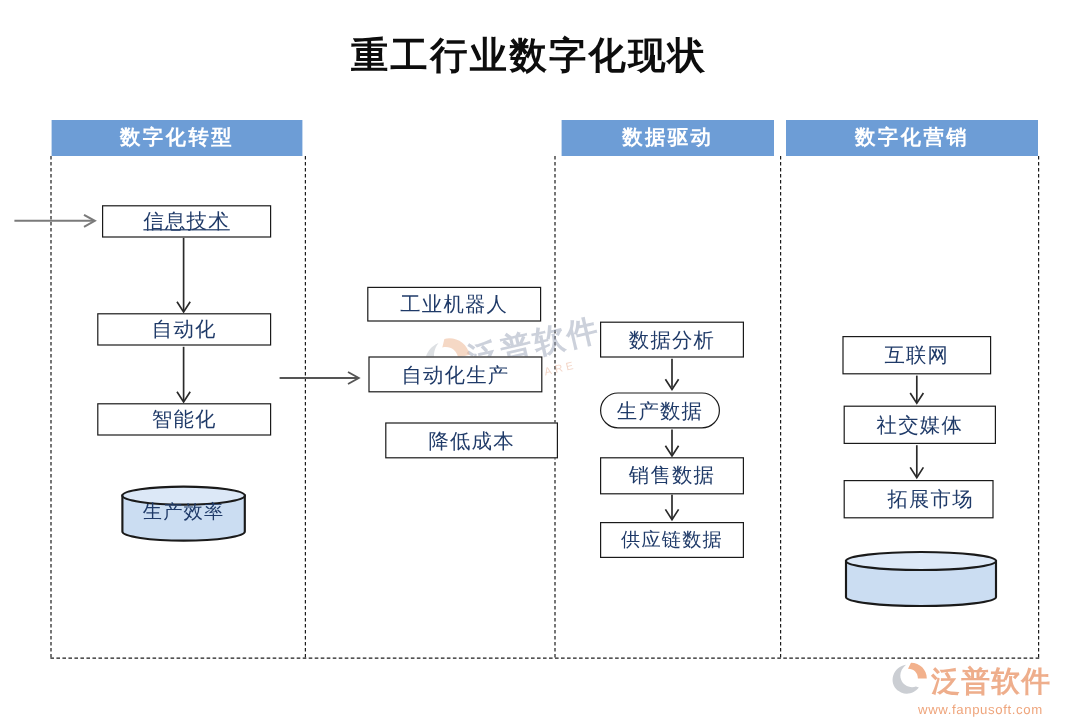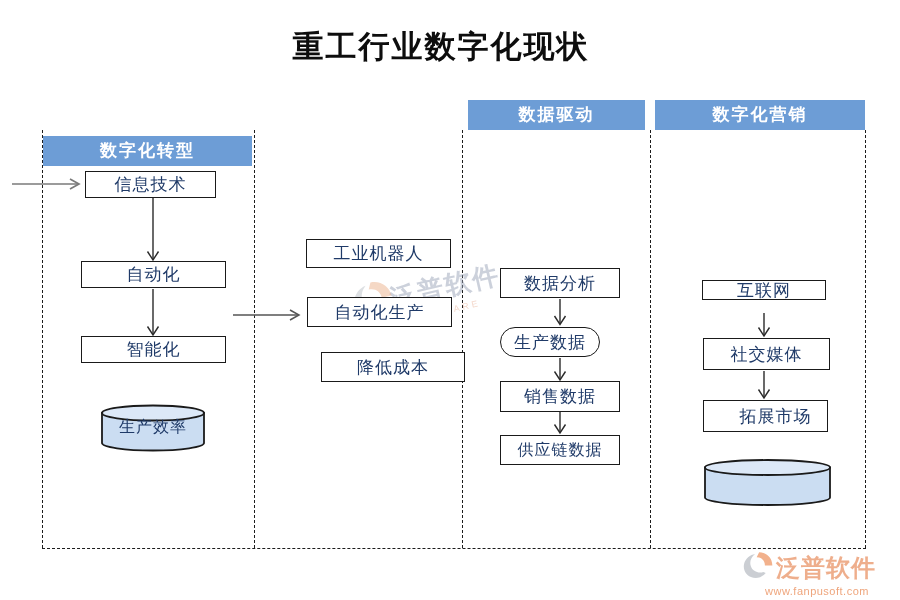--- a/index.html
+++ b/index.html
@@ -32,21 +32,21 @@
   .footer-url{font-family:"Liberation Sans","DejaVu Sans",sans-serif;font-size:11px;
         color:#EC9565;text-align:center;margin-top:-1px;letter-spacing:.5px;}
 </style>
 </head>
 <body>
 
 <div class="canvas">
 
   <h1 class="title">重工行业数字化现状</h1>
 
-  <div class="lane-header" style="left:43px;width:209px;margin-top:36px;">数字化转型</div>
+  <div class="lane-header" style="left:43px;width:209px;">数字化转型</div>
   <div class="lane-header" style="left:468px;width:177px;">数据驱动</div>
   <div class="lane-header" style="left:655px;width:210px;">数字化营销</div>
 
   <div class="vline" style="left:42px;"></div>
   <div class="vline" style="left:254px;"></div>
   <div class="vline" style="left:462px;"></div>
   <div class="vline" style="left:650px;"></div>
   <div class="vline" style="left:865px;"></div>
   <div class="hline" style="left:42px;width:824px;"></div>
 
@@ -92,41 +92,41 @@
     </g>
 
     <g stroke="#2a2a2a" stroke-width="1.4" fill="none">
       <line x1="764" y1="313" x2="764" y2="335"></line>
         <polyline points="758.5,327.5 764,336 769.5,327.5"></polyline>
       <line x1="764" y1="371" x2="764" y2="397"></line>
         <polyline points="758.5,389.5 764,398 769.5,389.5"></polyline>
     </g>
   </svg>
 
-  <div class="fbox" style="left:85px;top:171px;width:131px;height:27px;">信息技术</div>
+  <div class="fbox" style="left:85px;top:171px;width:141px;height:27px;text-decoration:underline;">信息技术</div>
   <div class="fbox" style="left:81px;top:261px;width:145px;height:27px;">自动化</div>
   <div class="fbox" style="left:81px;top:336px;width:145px;height:27px;">智能化</div>
   <div class="cyl" style="left:100px;top:404px;width:106px;height:48px;">
     <svg width="106" height="48" viewBox="0 0 106 48">
       <path d="M2 9 L2 39 A51 7.5 0 0 0 104 39 L104 9 Z" fill="#CBDDF2" stroke="#1a1a1a" stroke-width="1.8"></path>
       <ellipse cx="53" cy="9" rx="51" ry="7.5" fill="#DCE8F7" stroke="#1a1a1a" stroke-width="1.8"></ellipse>
     </svg>
     <div class="cyl-label">生产效率</div>
   </div>
 
   <div class="fbox" style="left:306px;top:239px;width:145px;height:29px;">工业机器人</div>
   <div class="fbox" style="left:307px;top:297px;width:145px;height:30px;">自动化生产</div>
   <div class="fbox" style="left:321px;top:352px;width:144px;height:30px;">降低成本</div>
 
   <div class="fbox" style="left:500px;top:268px;width:120px;height:30px;">数据分析</div>
   <div class="fbox" style="left:500px;top:327px;width:100px;height:30px;border-radius:15px;">生产数据</div>
   <div class="fbox" style="left:500px;top:381px;width:120px;height:31px;">销售数据</div>
   <div class="fbox" style="left:500px;top:435px;width:120px;height:30px;font-size:16px;">供应链数据</div>
 
-  <div class="fbox" style="left:702px;top:280px;width:124px;height:20px;">互联网</div>
+  <div class="fbox" style="left:702px;top:280px;width:124px;height:32px;">互联网</div>
   <div class="fbox" style="left:703px;top:338px;width:127px;height:32px;">社交媒体</div>
   <div class="fbox" style="left:703px;top:400px;width:125px;height:32px;padding-left:20px;">拓展市场</div>
   <div class="cyl" style="left:703px;top:458px;width:129px;height:49px;">
     <svg width="129" height="49" viewBox="0 0 129 49">
       <path d="M2 9.5 L2 39.5 A62.5 7.5 0 0 0 127 39.5 L127 9.5 Z" fill="#CBDDF2" stroke="#1a1a1a" stroke-width="1.8"></path>
       <ellipse cx="64.5" cy="9.5" rx="62.5" ry="7.5" fill="#DCE8F7" stroke="#1a1a1a" stroke-width="1.8"></ellipse>
     </svg>
   </div>
 
   <div class="footer-logo">

